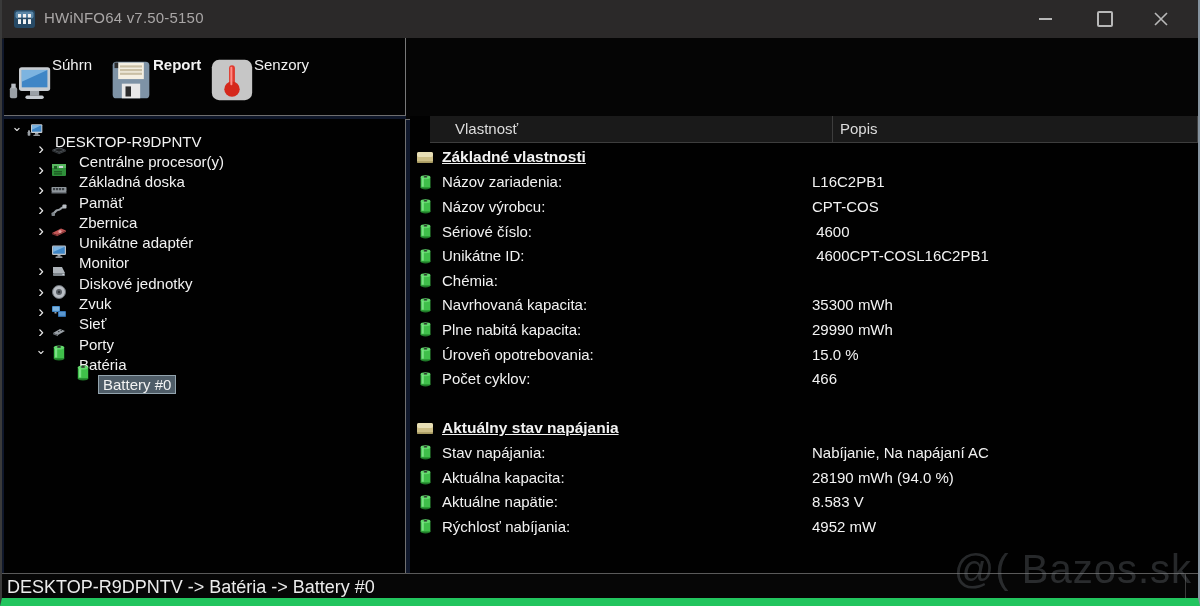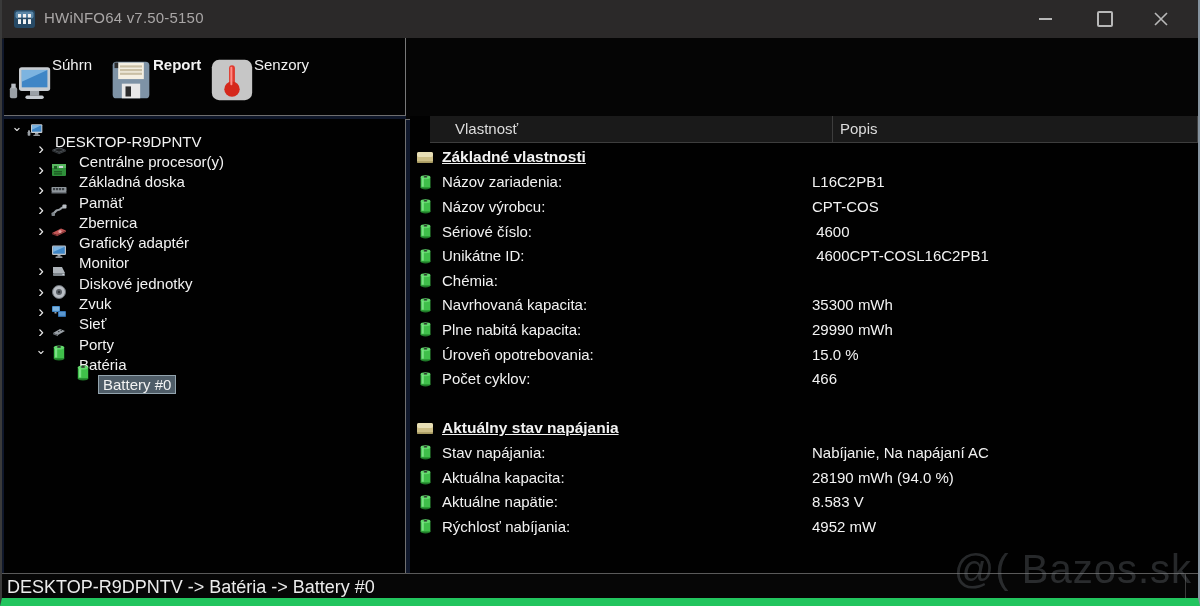--- a/index.html
+++ b/index.html
@@ -192,21 +192,21 @@
       <div class="treeitem" style="padding-left: 30px;">
         <span class="chev" style="font-size:17px;">›</span>
         <span class="ticn">
           <svg width="16" height="16" viewBox="0 0 16 16">
             <path d="M1 10 L10 5.5 L15 7.5 L6 12 Z" fill="#c25656"></path>
             <path d="M1 10 L6 12 L6 13.3 L1 11.3 Z" fill="#7e2f2f"></path>
             <path d="M15 7.5 L6 12 L6 13.3 L15 8.8 Z" fill="#9e4040"></path>
             <circle cx="9" cy="8.6" r="1.6" fill="#e3a0a0"></circle>
           </svg>
         </span>
-        <span class="tlbl">Grafický adaptér</span>
+        <span class="tlbl">Unikátne adaptér</span>
       </div>
       <div class="treeitem" style="padding-left: 30px;">
         <span class="chev" style="font-size:13px;"></span>
         <span class="ticn">
           <svg width="16" height="16" viewBox="0 0 16 16">
             <rect x="1" y="2.5" width="14" height="9.5" rx="1.2" fill="#b9bec4"></rect>
             <rect x="2.2" y="3.7" width="11.6" height="7" fill="#3f86c6"></rect>
             <path d="M2.2 3.7 L13.8 3.7 L2.2 9 Z" fill="#7db4e0"></path>
             <rect x="6.5" y="12" width="3" height="1.6" fill="#9aa0a6"></rect>
             <rect x="4.5" y="13.6" width="7" height="1.2" rx="0.6" fill="#b9bec4"></rect>

